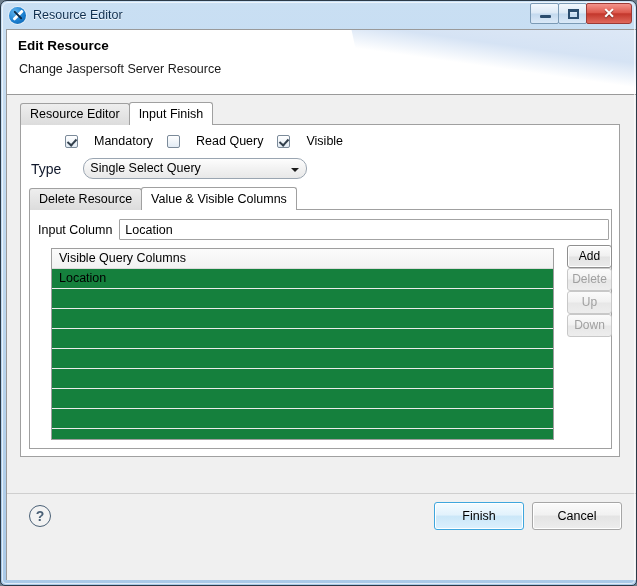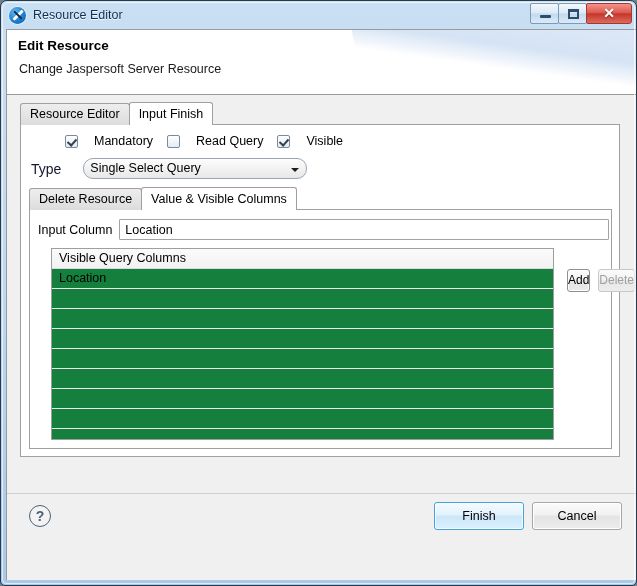--- a/index.html
+++ b/index.html
@@ -339,23 +339,21 @@
     padding-left: 7px;
     cursor: default;
   }
 
   
   #side-buttons {
     position: absolute;
     left: 537px; top: 35px;
     width: 45px;
     display: flex;
-    flex-direction: row;
-    gap: 8px;
-    margin-top: 24px;
+    flex-direction: column;
   }
   .side-btn {
     width: 45px; height: 23px;
     box-sizing: border-box;
     border: 1px solid #b4b4b4;
     border-radius: 3px;
     background: linear-gradient(to bottom, #fbfbfb 0%, #f1f1f1 48%, #e7e7e7 52%, #ededed 100%);
     font-family: "Liberation Sans", sans-serif;
     font-size: 12px;
     color: #000;

